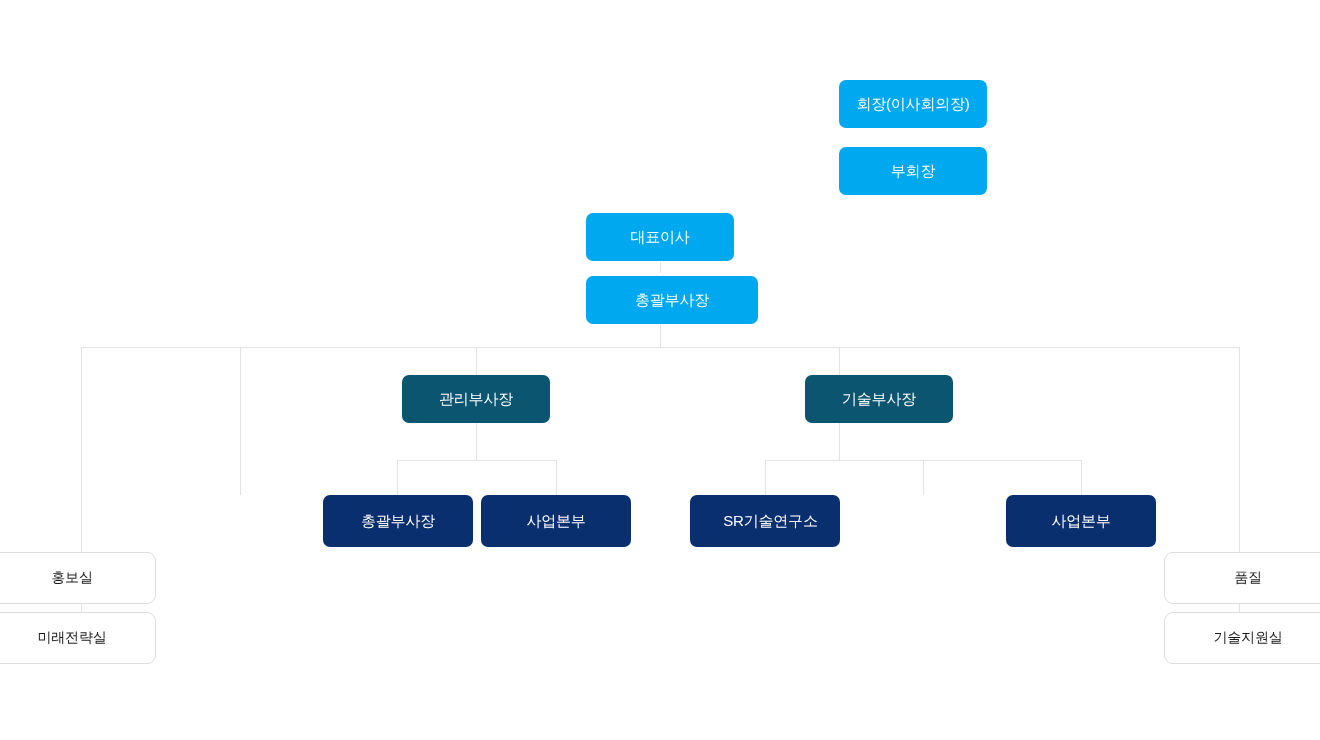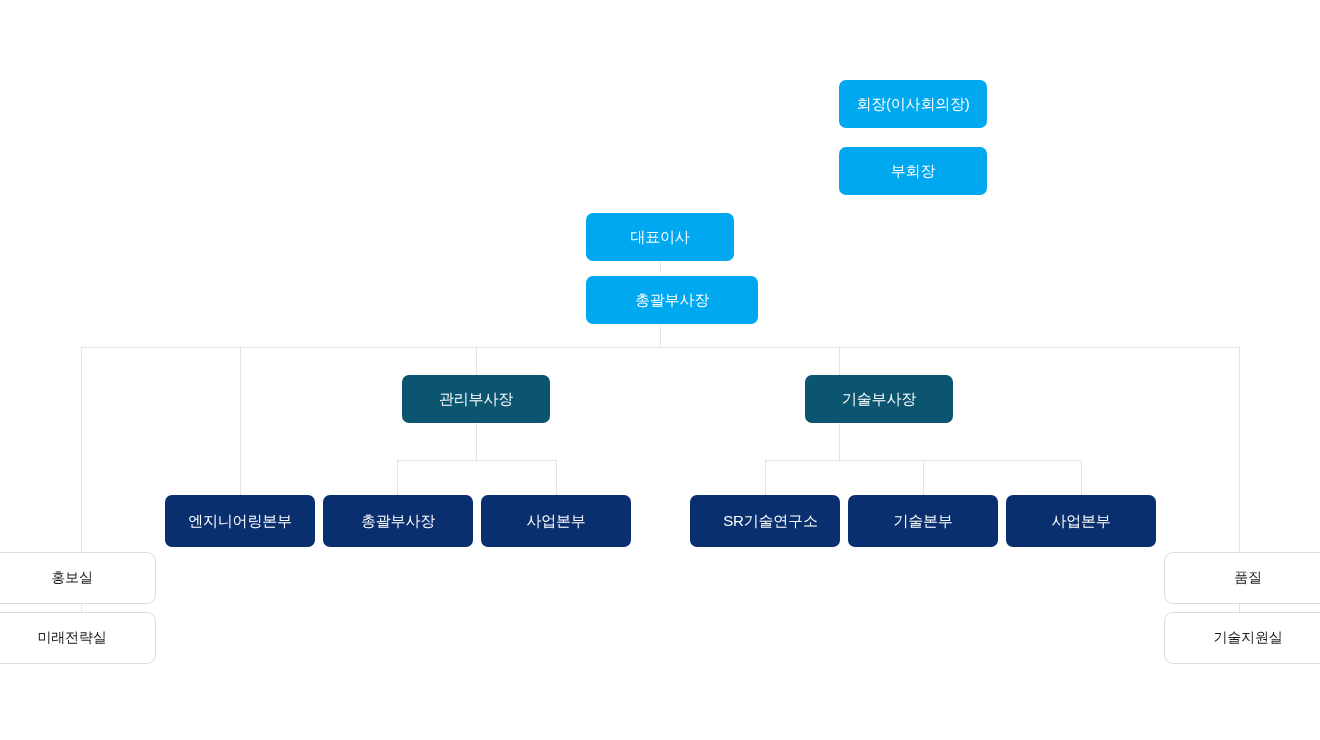--- a/index.html
+++ b/index.html
@@ -92,25 +92,23 @@
 
   <div class="node exec" style="left:839px;top:80px;width:148px;height:48px;">회장(이사회의장)</div>
   <div class="node exec" style="left:839px;top:147px;width:148px;height:48px;">부회장</div>
 
   <div class="node exec" style="left:586px;top:213px;width:148px;height:48px;">대표이사</div>
   <div class="node exec" style="left:586px;top:276px;width:172px;height:48px;">총괄부사장</div>
 
   <div class="node vp" style="left:402px;top:375px;width:148px;height:48px;">관리부사장</div>
   <div class="node vp" style="left:765px;top:375px;width:148px;height:48px;margin-left:40px;">기술부사장</div>
 
-  <div class="node div" style="left:165px;top:495px;width:150px;height:52px;">엔지니어링본부</div>
   <div class="node div" style="left:323px;top:495px;width:150px;height:52px;">총괄부사장</div>
   <div class="node div" style="left:481px;top:495px;width:150px;height:52px;text-align:right;">사업본부</div>
   <div class="node div" style="left:690px;top:495px;width:150px;height:52px;padding-left:11px;">SR기술연구소</div>
-  <div class="node div" style="left:848px;top:495px;width:150px;height:52px;">기술본부</div>
   <div class="node div" style="left:1006px;top:495px;width:150px;height:52px;">사업본부</div>
 
   <div class="node staff" style="left:-12px;top:552px;width:168px;height:52px;">홍보실</div>
   <div class="node staff" style="left:-12px;top:612px;width:168px;height:52px;">미래전략실</div>
   <div class="node staff" style="left:1164px;top:552px;width:168px;height:52px;">품질</div>
   <div class="node staff" style="left:1164px;top:612px;width:168px;height:52px;">기술지원실</div>
 
 </div>
 
 </body></html>

